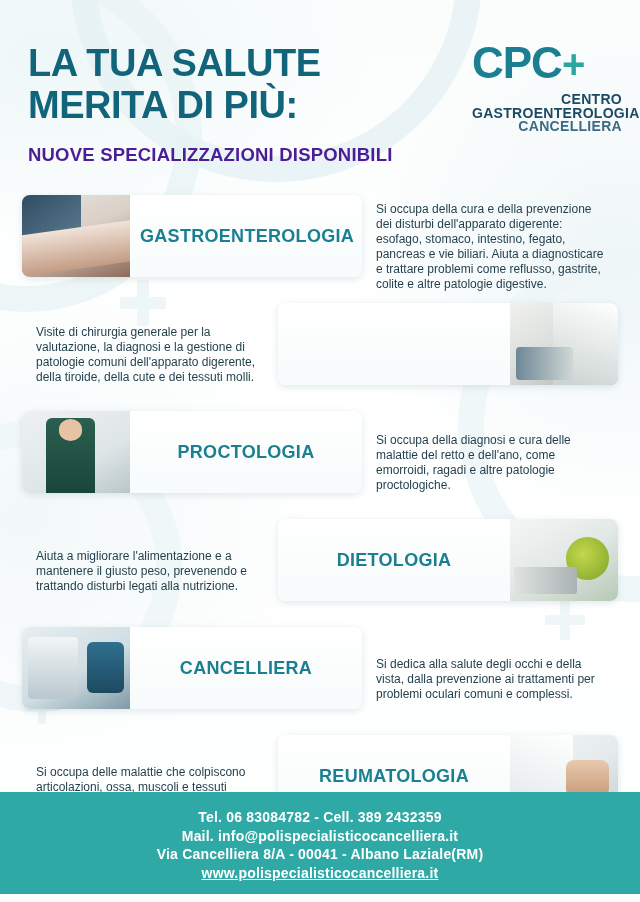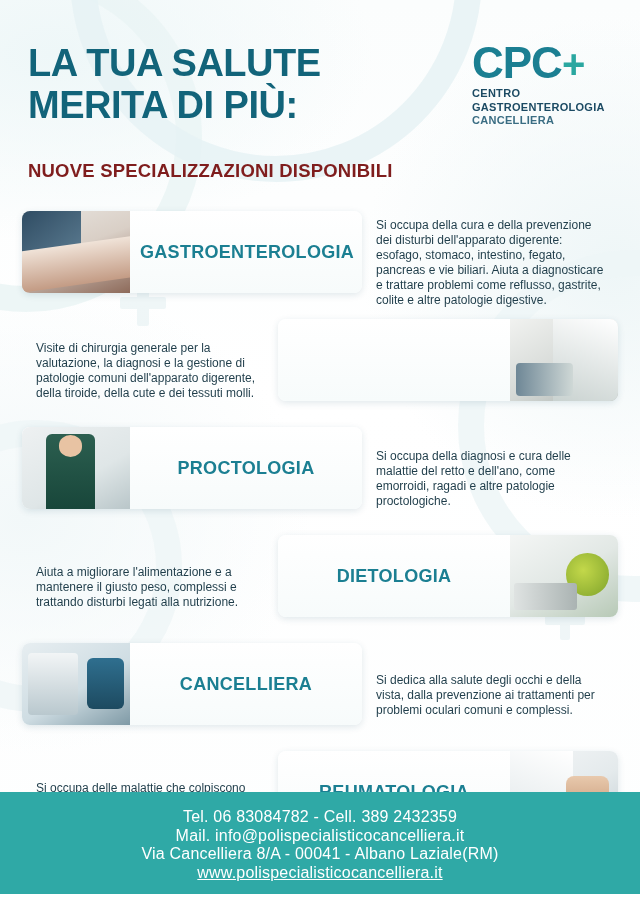--- a/index.html
+++ b/index.html
@@ -65,22 +65,22 @@
     color: #12647a;
     font-weight: 800;
     font-size: 38px;
     line-height: 42px;
     letter-spacing: -0.5px;
     max-width: 430px;
     margin: 0;
   }
   .headline .l2 { display: block; }
   .subhead {
-    margin-top: 34px;
-    color: #7f1d1d;
+    margin-top: 18px;
+    color: #4c1d95;
     font-weight: 700;
     font-size: 18.5px;
     letter-spacing: 0.2px;
   }
   
   .logo {
     position: absolute;
     right: 18px;
     top: 42px;
     text-align: left;
@@ -91,26 +91,27 @@
     font-weight: 800;
     color: #1b7f92;
     line-height: 42px;
     letter-spacing: -1px;
   }
   .logo-main .plus {
     color: #2aa7a0;
     font-size: 40px;
   }
   .logo-sub {
-    margin-top: 2px;
+    margin-top: 8px;
     color: #1b4a63;
     font-weight: 700;
-    font-size: 11px;
+    font-size: 14px;
     line-height: 13.5px;
     letter-spacing: 0.3px;
+    text-align: right;
   }
   .logo-sub .l3 { color:#3a6d83; }
 
   
   .rows {
     position: relative;
     margin-top: 22px;
     padding: 0 22px;
   }
   .row {
@@ -200,22 +201,22 @@
     right: 0;
     bottom: 0;
     height: 102px;
     background: #2fa9a6;
     color: #ffffff;
     text-align: center;
     padding-top: 16px;
     box-sizing: border-box;
   }
   .footer div {
-    font-size: 16px;
-    font-weight: 400;
+    font-size: 14px;
+    font-weight: 700;
     line-height: 18.5px;
     letter-spacing: 0.2px;
   }
   .footer .site { text-decoration: underline; }
 </style>
 </head>
 <body>
 
 <div class="poster">
   <div class="bg-wash"></div>
@@ -286,21 +287,21 @@
       <div class="desc">Si occupa della diagnosi e cura delle malattie del retto e dell'ano, come emorroidi, ragadi e altre patologie proctologiche.</div>
     </div>
 
     <div class="row reverse">
       <div class="card img-right">
         <div class="thumb">
             <div class="ph ph-diet"></div>
           </div>
         <div class="card-title">DIETOLOGIA</div>
       </div>
-      <div class="desc">Aiuta a migliorare l'alimentazione e a mantenere il giusto peso, complessi e trattando disturbi legati alla nutrizione.</div>
+      <div class="desc">Aiuta a migliorare l'alimentazione e a mantenere il giusto peso, prevenendo e trattando disturbi legati alla nutrizione.</div>
     </div>
 
     <div class="row">
       <div class="card img-left">
         <div class="thumb">
             <div class="ph ph-oftal"></div>
           </div>
         <div class="card-title">CANCELLIERA</div>
       </div>
       <div class="desc">Si dedica alla salute degli occhi e della vista, dalla prevenzione ai trattamenti per problemi oculari comuni e complessi.</div>

